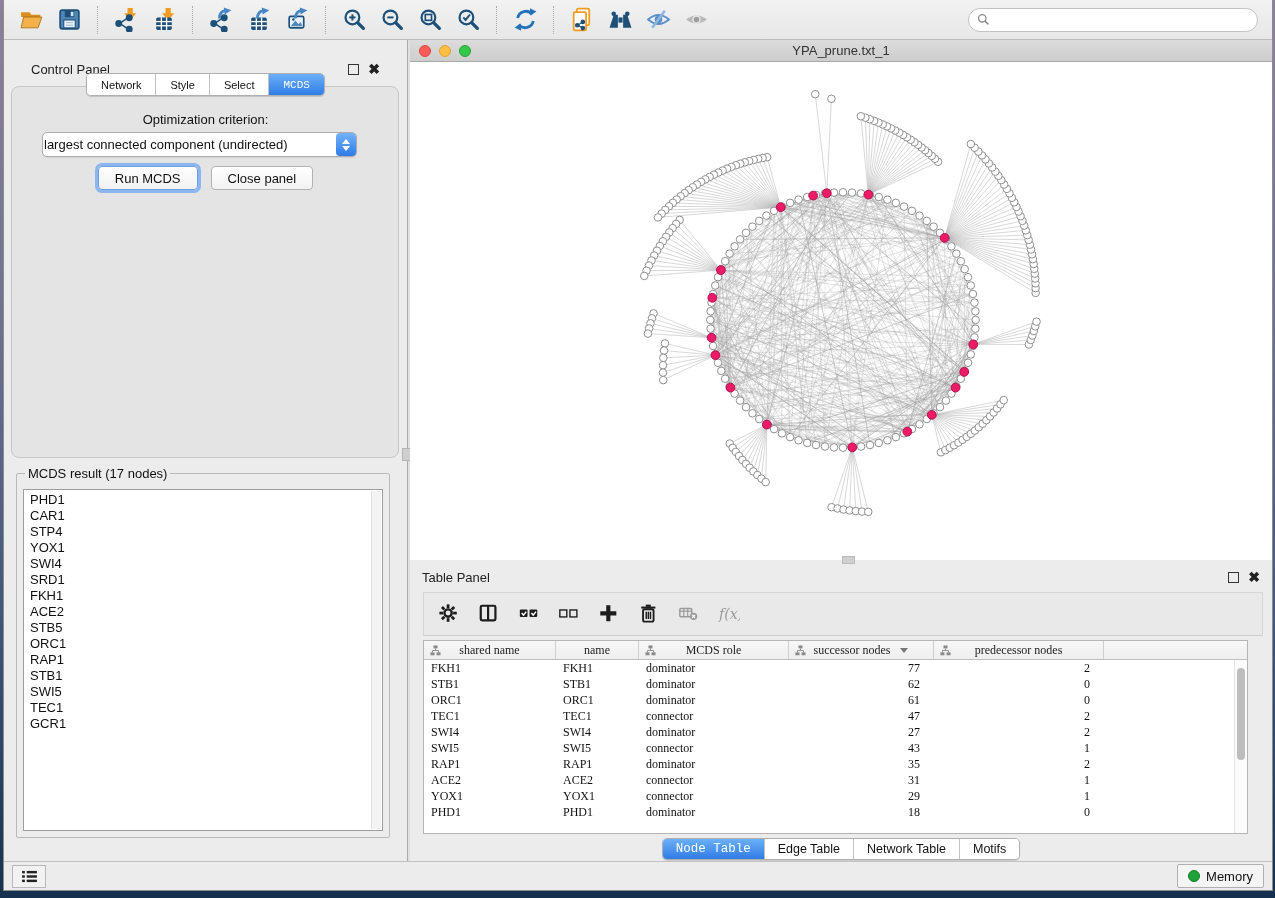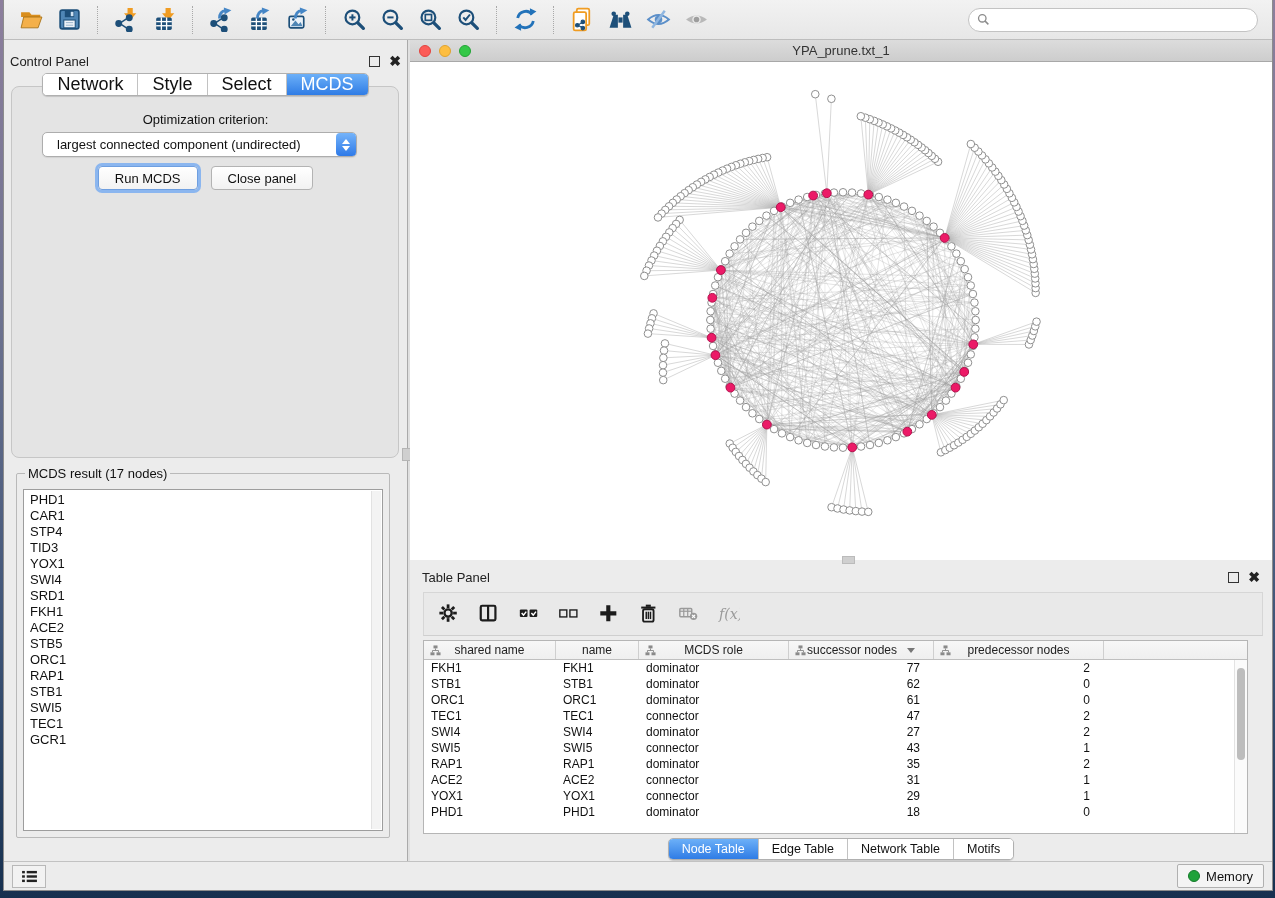--- a/index.html
+++ b/index.html
@@ -27,40 +27,40 @@
   .tb-spacer { flex:1; }
   .search-box {
     width:290px; height:24px; background:#fff; border:1px solid #c3c3c3; border-radius:12px;
     display:flex; align-items:center; padding:0 8px; gap:5px; margin-right:4px;
   }
   .search-box svg { width:13px; height:13px; flex:none; }
   .search-box input { border:none; outline:none; flex:1; font-size:12px; background:transparent; }
 
   
   .control-panel { position:absolute; left:0; top:40px; width:403px; bottom:29px; background:#ececec; }
-  .cp-header { position:absolute; left:0; top:8px; right:0; height:26px; display:flex; align-items:center; padding:0 6px;gap:32px; }
+  .cp-header { position:absolute; left:0; top:16px; right:0; height:26px; display:flex; align-items:center; padding:0 27px;gap:32px; }
   .cp-title { font-size:13px; color:#222; }
   .cp-winbtns { margin-left:auto; display:flex; gap:9px; align-items:center; }
   .float-btn { width:11px; height:11px; border:1.6px solid #333; background:transparent; }
   .close-btn { font-size:14px; font-weight:bold; color:#222; line-height:11px; }
   .cp-box {
     position:absolute; left:7px; top:46px; width:388px; height:372px;
     background:#e4e4e4; border:1px solid #c6c6c6; border-radius:8px;
   }
   .cp-tabs { position:absolute; left:0; top:33px; width:100%; display:flex; justify-content:center; z-index:3; }
   .seg-group { display:flex; border:1px solid #b0b0b0; border-radius:5px; overflow:hidden; background:#fff; box-shadow:0 1px 1px rgba(0,0,0,.15); }
-  .seg { padding:2px 14px; font-size:18px; height:21px; display:flex; align-items:center; background:#fff; color:#111; border-right:1px solid #c2c2c2; }
+  .seg { padding:2px 14px; font-size:11px; height:21px; display:flex; align-items:center; background:#fff; color:#111; border-right:1px solid #c2c2c2; }
   .seg:last-child { border-right:none; }
-  .seg.selected { background:linear-gradient(#6cb0f8,#2f7ce5); color:#fff; }
+  .seg.selected { background:linear-gradient(#6cb0f8,#2f7ce5); color:#fff;font-family:Liberation Mono, monospace; }
   .opt-label { position:absolute; left:0; top:72px; width:100%; text-align:center; font-size:13px; color:#111; }
   .dropdown {
     position:absolute; left:38px; top:92px; width:315px; height:25px; background:#fff;
     border:1px solid #adadad; border-radius:5px; display:flex; align-items:center; box-shadow:0 1px 1px rgba(0,0,0,.08);
   }
-  .dropdown .dd-text { flex:1; font-size:13px; padding-left:14px; color:#111; white-space:nowrap; overflow:hidden; }
+  .dropdown .dd-text { flex:1; font-size:13px; padding-left:1px; color:#111; white-space:nowrap; overflow:hidden; }
   .dd-stepper {
     width:20px; height:23px; margin-right:0px; border-radius:4px;
     background:linear-gradient(#74b3fa,#2e7ae8); display:flex; flex-direction:column; align-items:center; justify-content:center; gap:2px;
   }
   .dd-up { width:0; height:0; border-left:4px solid transparent; border-right:4px solid transparent; border-bottom:5px solid #fff; }
   .dd-down { width:0; height:0; border-left:4px solid transparent; border-right:4px solid transparent; border-top:5px solid #fff; }
   .cp-buttons { position:absolute; left:0; top:126px; width:100%; display:flex; justify-content:center; gap:13px; }
   .btn {
     height:24px; padding:0 16px; background:linear-gradient(#ffffff,#f2f2f2);
     border:1px solid #b3b3b3; border-radius:4px; font-size:13px; color:#111;
@@ -105,21 +105,21 @@
   .table-panel { position:absolute; left:0; top:526px; right:0; bottom:0; background:#ececec; }
   .tp-header { position:absolute; left:0; top:0; right:0; height:22px; display:flex; align-items:center; padding:0 12px;gap:12px; }
   .tp-title { font-size:13px; color:#222; }
   .tp-toolbar {
     position:absolute; left:13px; top:26px; right:9px; height:44px;
     background:#e9e9e9; border:1px solid #d6d6d6; border-bottom:1px solid #cfcfcf;
     display:flex; align-items:center; padding:0 12px; gap:14px;
   }
   .tp-icon { width:26px; height:26px; display:flex; align-items:center; justify-content:center; }
   .tp-icon svg { width:22px; height:22px; }
-  .table-region { position:absolute; left:13px; top:74px; right:24px; height:194px; background:#fff; border:1px solid #b5b5b5; overflow:hidden; }
+  .table-region { position:absolute; left:13px; top:74px; right:24px; height:194px; background:#fff; border:1px solid #b5b5b5; overflow:hidden;font-family:Liberation Serif, serif; }
   .thead { display:flex; height:19px; border-bottom:1px solid #bfbfbf; background:linear-gradient(#f7f7f7,#efefef); }
   .th { display:flex; align-items:center; justify-content:center; gap:6px; font-size:12px; color:#222; border-right:1px solid #cfcfcf; position:relative; }
   .th .tree-ic { position:absolute; left:6px; top:4px; }
   .sort-down { width:0; height:0; border-left:4px solid transparent; border-right:4px solid transparent; border-top:5px solid #777; margin-left:4px; }
   .trow { display:flex; height:16px; font-size:12px; color:#111; }
   .td { padding-left:7px; display:flex; align-items:center; overflow:hidden; white-space:nowrap; }
   .td.num { justify-content:flex-end; padding-right:14px; }
   .tbl-scroll { position:absolute; right:0; top:19px; bottom:0; width:13px; background:#fbfbfb; border-left:1px solid #e3e3e3; }
   .tbl-thumb { position:absolute; left:2px; top:8px; width:8px; height:92px; background:#bdbdbd; border-radius:4px; }
   .tp-tabs { position:absolute; left:0; top:272px; width:100%; display:flex; justify-content:center; }
@@ -346,21 +346,20 @@
       <button class="btn focused">Run MCDS</button>
       <button class="btn">Close panel</button>
     </div>
     <fieldset class="result-group">
       <legend>MCDS result (17 nodes)</legend>
       <div class="result-list" id="result-list">
         <div class="result-scroll"></div>
       <div class="result-item">PHD1</div>
           <div class="result-item">CAR1</div>
           <div class="result-item">STP4</div>
-          <div class="result-item">TID3</div>
           <div class="result-item">YOX1</div>
           <div class="result-item">SWI4</div>
           <div class="result-item">SRD1</div>
           <div class="result-item">FKH1</div>
           <div class="result-item">ACE2</div>
           <div class="result-item">STB5</div>
           <div class="result-item">ORC1</div>
           <div class="result-item">RAP1</div>
           <div class="result-item">STB1</div>
           <div class="result-item">SWI5</div>

